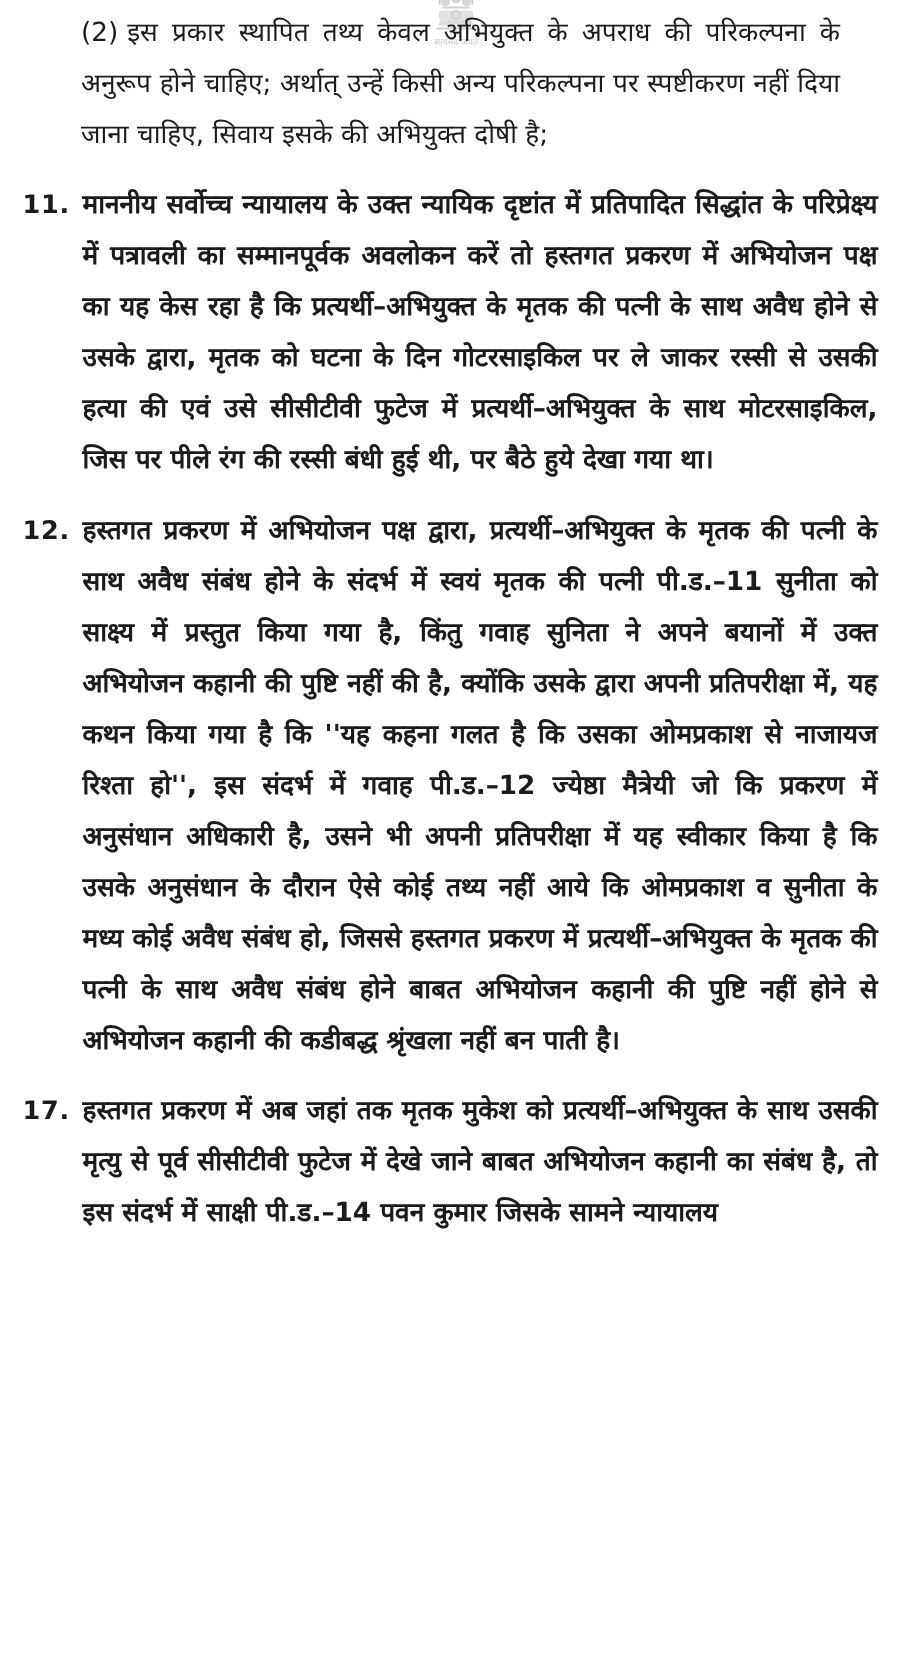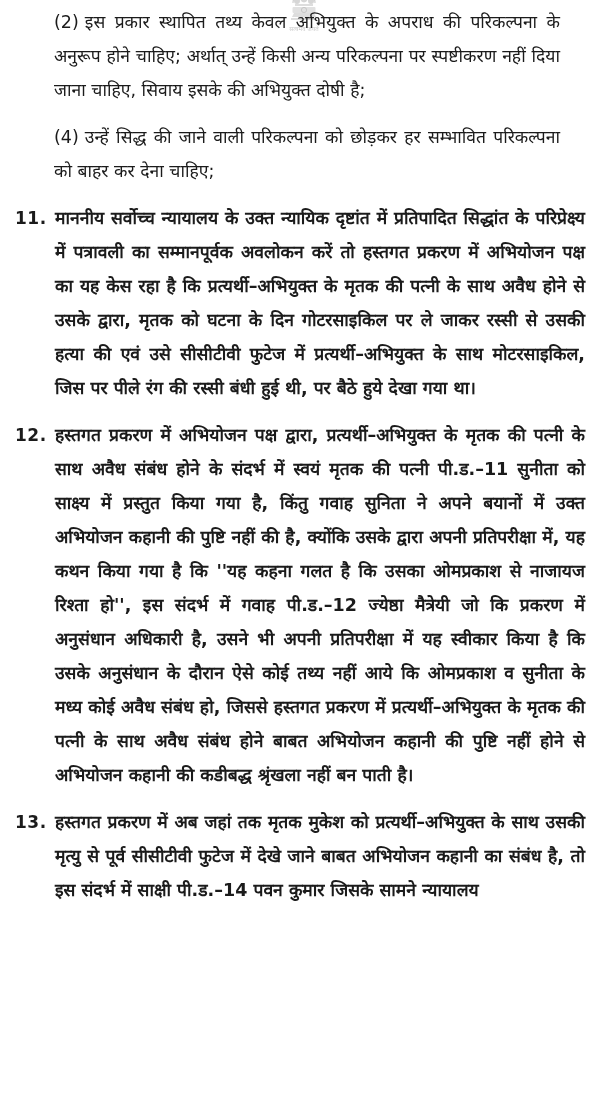--- a/index.html
+++ b/index.html
@@ -80,23 +80,22 @@
       </svg>
     </span>
     <div class="wm-caption">सत्यमेव जयते</div>
   </div>
 
   <div class="content">
 
     <p class="sub-clause"><span class="marker">(2)</span><span>इस प्रकार स्थापित तथ्य केवल अभियुक्त के अपराध की परिकल्पना के अनुरूप होने चाहिए; अर्थात् उन्हें किसी अन्य परिकल्पना पर स्पष्टीकरण नहीं दिया जाना चाहिए, सिवाय इसके की अभियुक्त दोषी है;</span></p>
 
 
-    <p class="sub-clause"><span class="marker">(4)</span><span>उन्हें सिद्ध की जाने वाली परिकल्पना को छोड़कर हर सम्भावित परिकल्पना को बाहर कर देना चाहिए;</span></p>
 
 
     <p class="numbered"><span class="num">11.</span><span>माननीय सर्वोच्च न्यायालय के उक्त न्यायिक दृष्टांत में प्रतिपादित सिद्धांत के परिप्रेक्ष्य में पत्रावली का सम्मानपूर्वक अवलोकन करें तो हस्तगत प्रकरण में अभियोजन पक्ष का यह केस रहा है कि प्रत्यर्थी–अभियुक्त के मृतक की पत्नी के साथ अवैध होने से उसके द्वारा, मृतक को घटना के दिन गोटरसाइकिल पर ले जाकर रस्सी से उसकी हत्या की एवं उसे सीसीटीवी फुटेज में प्रत्यर्थी–अभियुक्त के साथ मोटरसाइकिल, जिस पर पीले रंग की रस्सी बंधी हुई थी, पर बैठे हुये देखा गया था।</span></p>
 
     <p class="numbered"><span class="num">12.</span><span>हस्तगत प्रकरण में अभियोजन पक्ष द्वारा, प्रत्यर्थी–अभियुक्त के मृतक की पत्नी के साथ अवैध संबंध होने के संदर्भ में स्वयं मृतक की पत्नी पी.ड.–11 सुनीता को साक्ष्य में प्रस्तुत किया गया है, किंतु गवाह सुनिता ने अपने बयानों में उक्त अभियोजन कहानी की पुष्टि नहीं की है, क्योंकि उसके द्वारा अपनी प्रतिपरीक्षा में, यह कथन किया गया है कि ''यह कहना गलत है कि उसका ओमप्रकाश से नाजायज रिश्ता हो'', इस संदर्भ में गवाह पी.ड.–12 ज्येष्ठा मैत्रेयी जो कि प्रकरण में अनुसंधान अधिकारी है, उसने भी अपनी प्रतिपरीक्षा में यह स्वीकार किया है कि उसके अनुसंधान के दौरान ऐसे कोई तथ्य नहीं आये कि ओमप्रकाश व सुनीता के मध्य कोई अवैध संबंध हो, जिससे हस्तगत प्रकरण में प्रत्यर्थी–अभियुक्त के मृतक की पत्नी के साथ अवैध संबंध होने बाबत अभियोजन कहानी की पुष्टि नहीं होने से अभियोजन कहानी की कडीबद्ध श्रृंखला नहीं बन पाती है।</span></p>
 
-    <p class="numbered"><span class="num">13.</span><span>हस्तगत प्रकरण में अब जहां तक मृतक मुकेश को प्रत्यर्थी–अभियुक्त के साथ उसकी मृत्यु से पूर्व सीसीटीवी फुटेज में देखे जाने बाबत अभियोजन कहानी का संबंध है, तो इस संदर्भ में साक्षी पी.ड.–14 पवन कुमार जिसके सामने न्यायालय</span></p>
+    <p class="numbered"><span class="num">17.</span><span>हस्तगत प्रकरण में अब जहां तक मृतक मुकेश को प्रत्यर्थी–अभियुक्त के साथ उसकी मृत्यु से पूर्व सीसीटीवी फुटेज में देखे जाने बाबत अभियोजन कहानी का संबंध है, तो इस संदर्भ में साक्षी पी.ड.–14 पवन कुमार जिसके सामने न्यायालय</span></p>
 
   </div>
 </div>
 
 </body></html>

